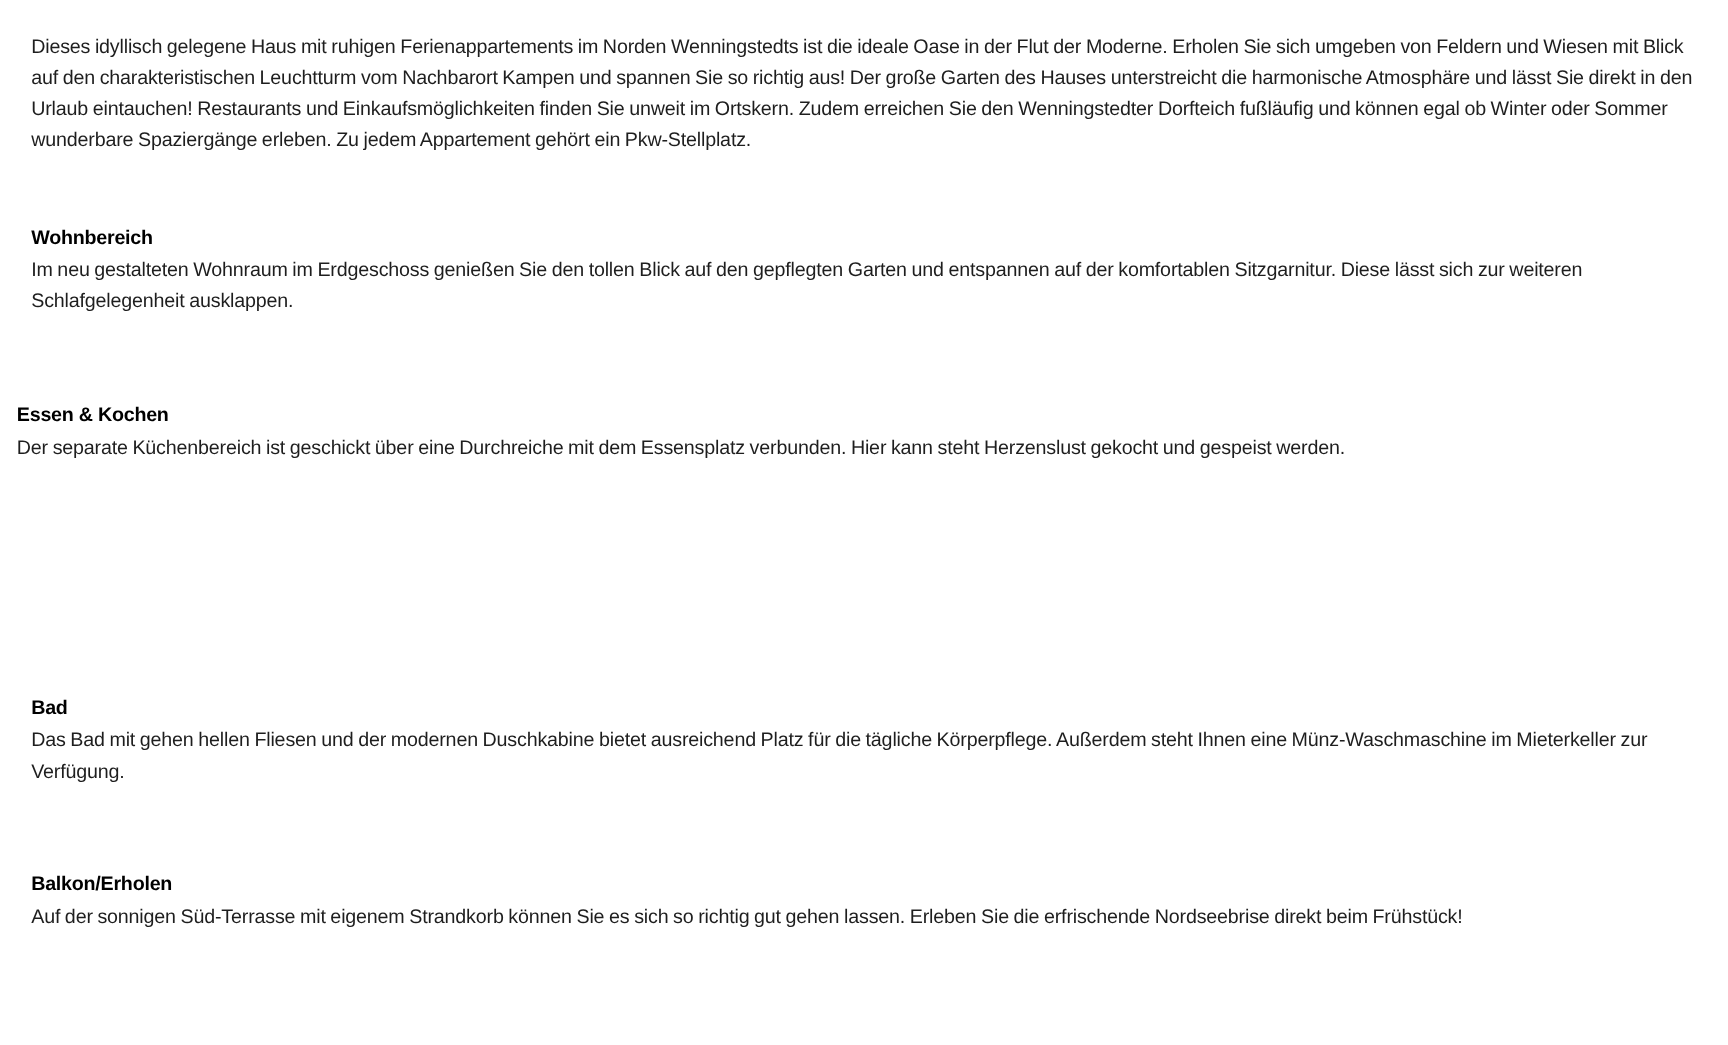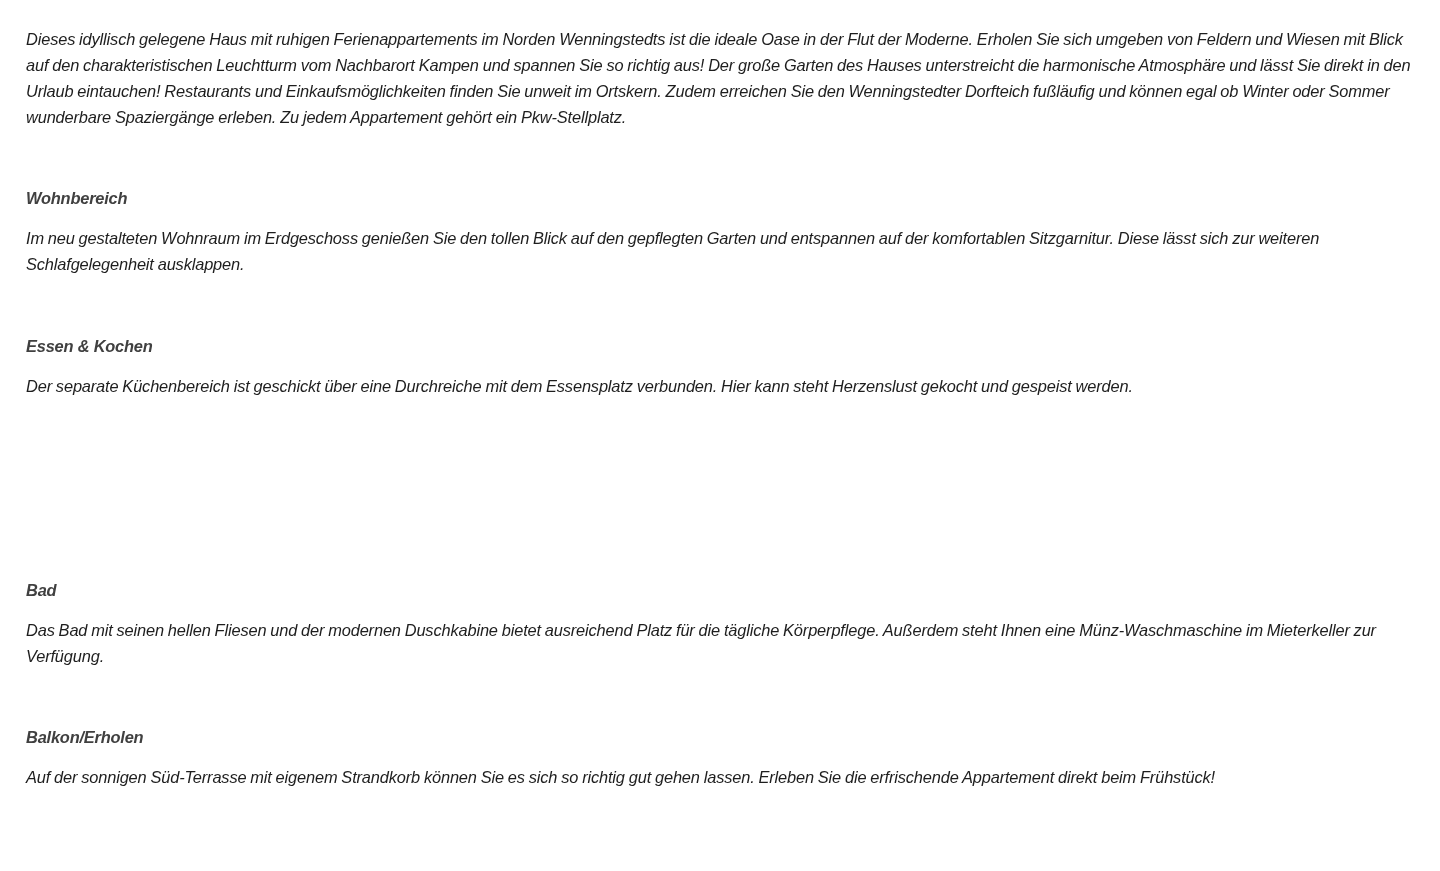--- a/index.html
+++ b/index.html
@@ -12,54 +12,53 @@
     }
     body {
       font-family: "Liberation Sans", sans-serif;
       color: #1a1a1a;
     }
     .doc {
       position: relative;
       padding: 26px 20px 0 26px;
       box-sizing: border-box;
       width: 1440px;
-      font-style: italic;
     }
     .intro {
       margin: 0;
       font-size: 16.4px;
       line-height: 26px;
       letter-spacing: -0.15px;
       word-spacing: -0.5px;
       color: #1e1e1e;
       max-width: 1396px;
     }
     .section {
       margin: 0;
     }
     .section-title {
       margin: 0;
       font-size: 16.4px;
       font-weight: bold;
       line-height: 26px;
       letter-spacing: -0.2px;
-      color: #404040;
+      color: #000000;
     }
     .section-body {
-      margin: 14px 0 0 0;
+      margin: 1px 0 0 0;
       font-size: 16.4px;
       line-height: 26px;
       letter-spacing: -0.15px;
       word-spacing: -0.5px;
       color: #1e1e1e;
       max-width: 1396px;
     }
     
     #sec-0 { position: absolute; top: 185px; left: 26px; right: 18px; }
-    #sec-1 { position: absolute; top: 333px; left: 26px; right: 18px; }
+    #sec-1 { position: absolute; top: 333px; left: 14px; right: 18px; }
     #sec-2 { position: absolute; top: 455px; left: 26px; right: 18px; }
     #sec-3 { position: absolute; top: 577px; left: 26px; right: 18px; }
     #sec-4 { position: absolute; top: 724px; left: 26px; right: 18px; }
   </style>
 </head>
 <body>
 
 <div class="doc">
   <p class="intro">Dieses idyllisch gelegene Haus mit ruhigen Ferienappartements im Norden Wenningstedts ist die ideale Oase in der Flut der Moderne. Erholen Sie sich umgeben von Feldern und Wiesen mit Blick auf den charakteristischen Leuchtturm vom Nachbarort Kampen und spannen Sie so richtig aus! Der große Garten des Hauses unterstreicht die harmonische Atmosphäre und lässt Sie direkt in den Urlaub eintauchen! Restaurants und Einkaufsmöglichkeiten finden Sie unweit im Ortskern. Zudem erreichen Sie den Wenningstedter Dorfteich fußläufig und können egal ob Winter oder Sommer wunderbare Spaziergänge erleben. Zu jedem Appartement gehört ein Pkw-Stellplatz.</p>
 
@@ -69,20 +68,20 @@
   </section>
 
   <section class="section" id="sec-1">
     <h3 class="section-title">Essen &amp; Kochen</h3>
     <p class="section-body">Der separate Küchenbereich ist geschickt über eine Durchreiche mit dem Essensplatz verbunden. Hier kann steht Herzenslust gekocht und gespeist werden.</p>
   </section>
 
 
   <section class="section" id="sec-3">
     <h3 class="section-title">Bad</h3>
-    <p class="section-body">Das Bad mit seinen hellen Fliesen und der modernen Duschkabine bietet ausreichend Platz für die tägliche Körperpflege. Außerdem steht Ihnen eine Münz-Waschmaschine im Mieterkeller zur Verfügung.</p>
+    <p class="section-body">Das Bad mit gehen hellen Fliesen und der modernen Duschkabine bietet ausreichend Platz für die tägliche Körperpflege. Außerdem steht Ihnen eine Münz-Waschmaschine im Mieterkeller zur Verfügung.</p>
   </section>
 
   <section class="section" id="sec-4">
     <h3 class="section-title">Balkon/Erholen</h3>
-    <p class="section-body">Auf der sonnigen Süd-Terrasse mit eigenem Strandkorb können Sie es sich so richtig gut gehen lassen. Erleben Sie die erfrischende Appartement direkt beim Frühstück!</p>
+    <p class="section-body">Auf der sonnigen Süd-Terrasse mit eigenem Strandkorb können Sie es sich so richtig gut gehen lassen. Erleben Sie die erfrischende Nordseebrise direkt beim Frühstück!</p>
   </section>
 </div>
 
 </body></html>

